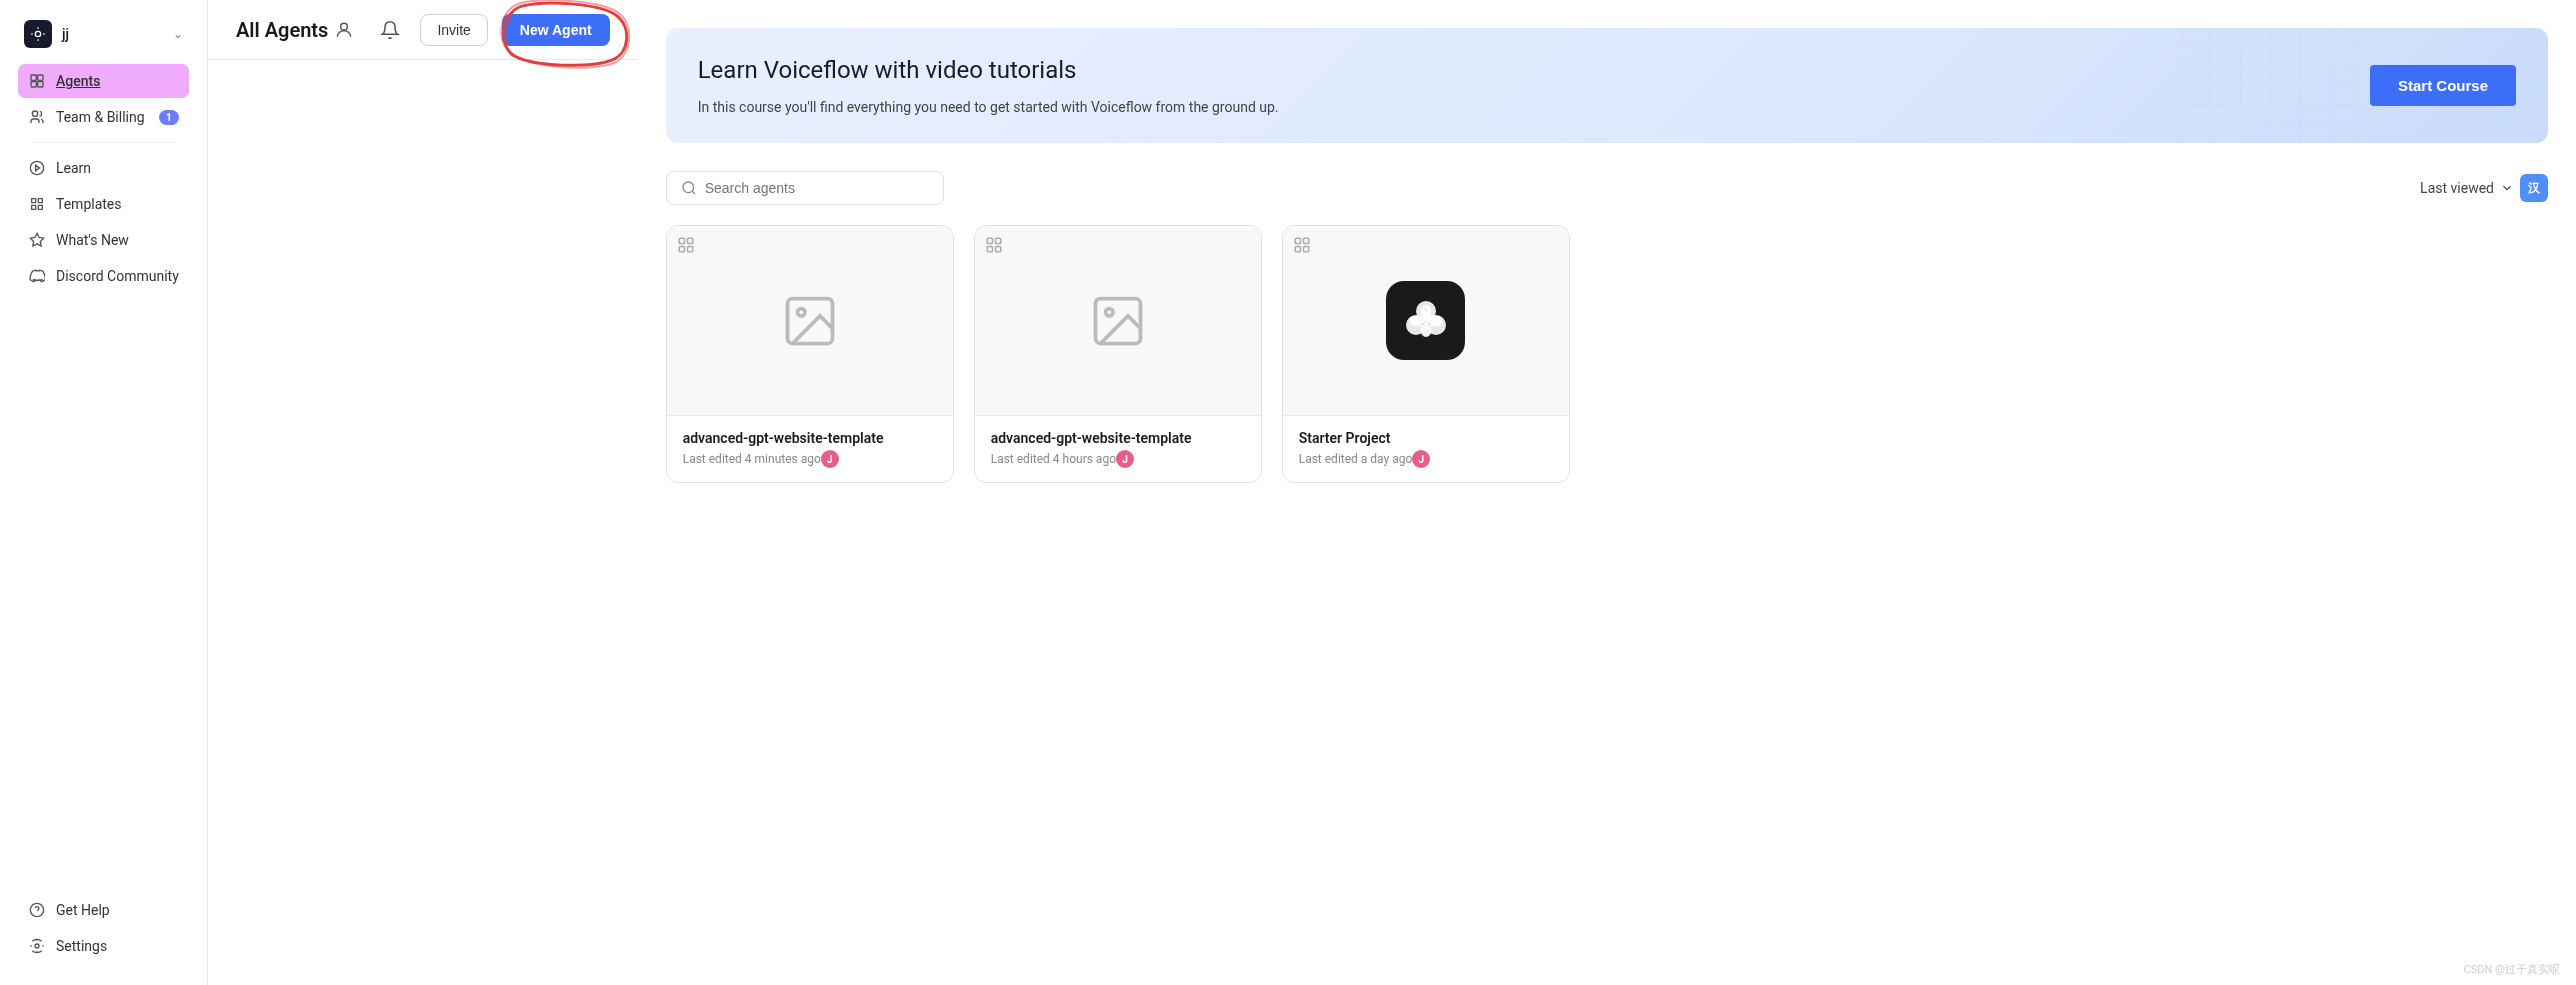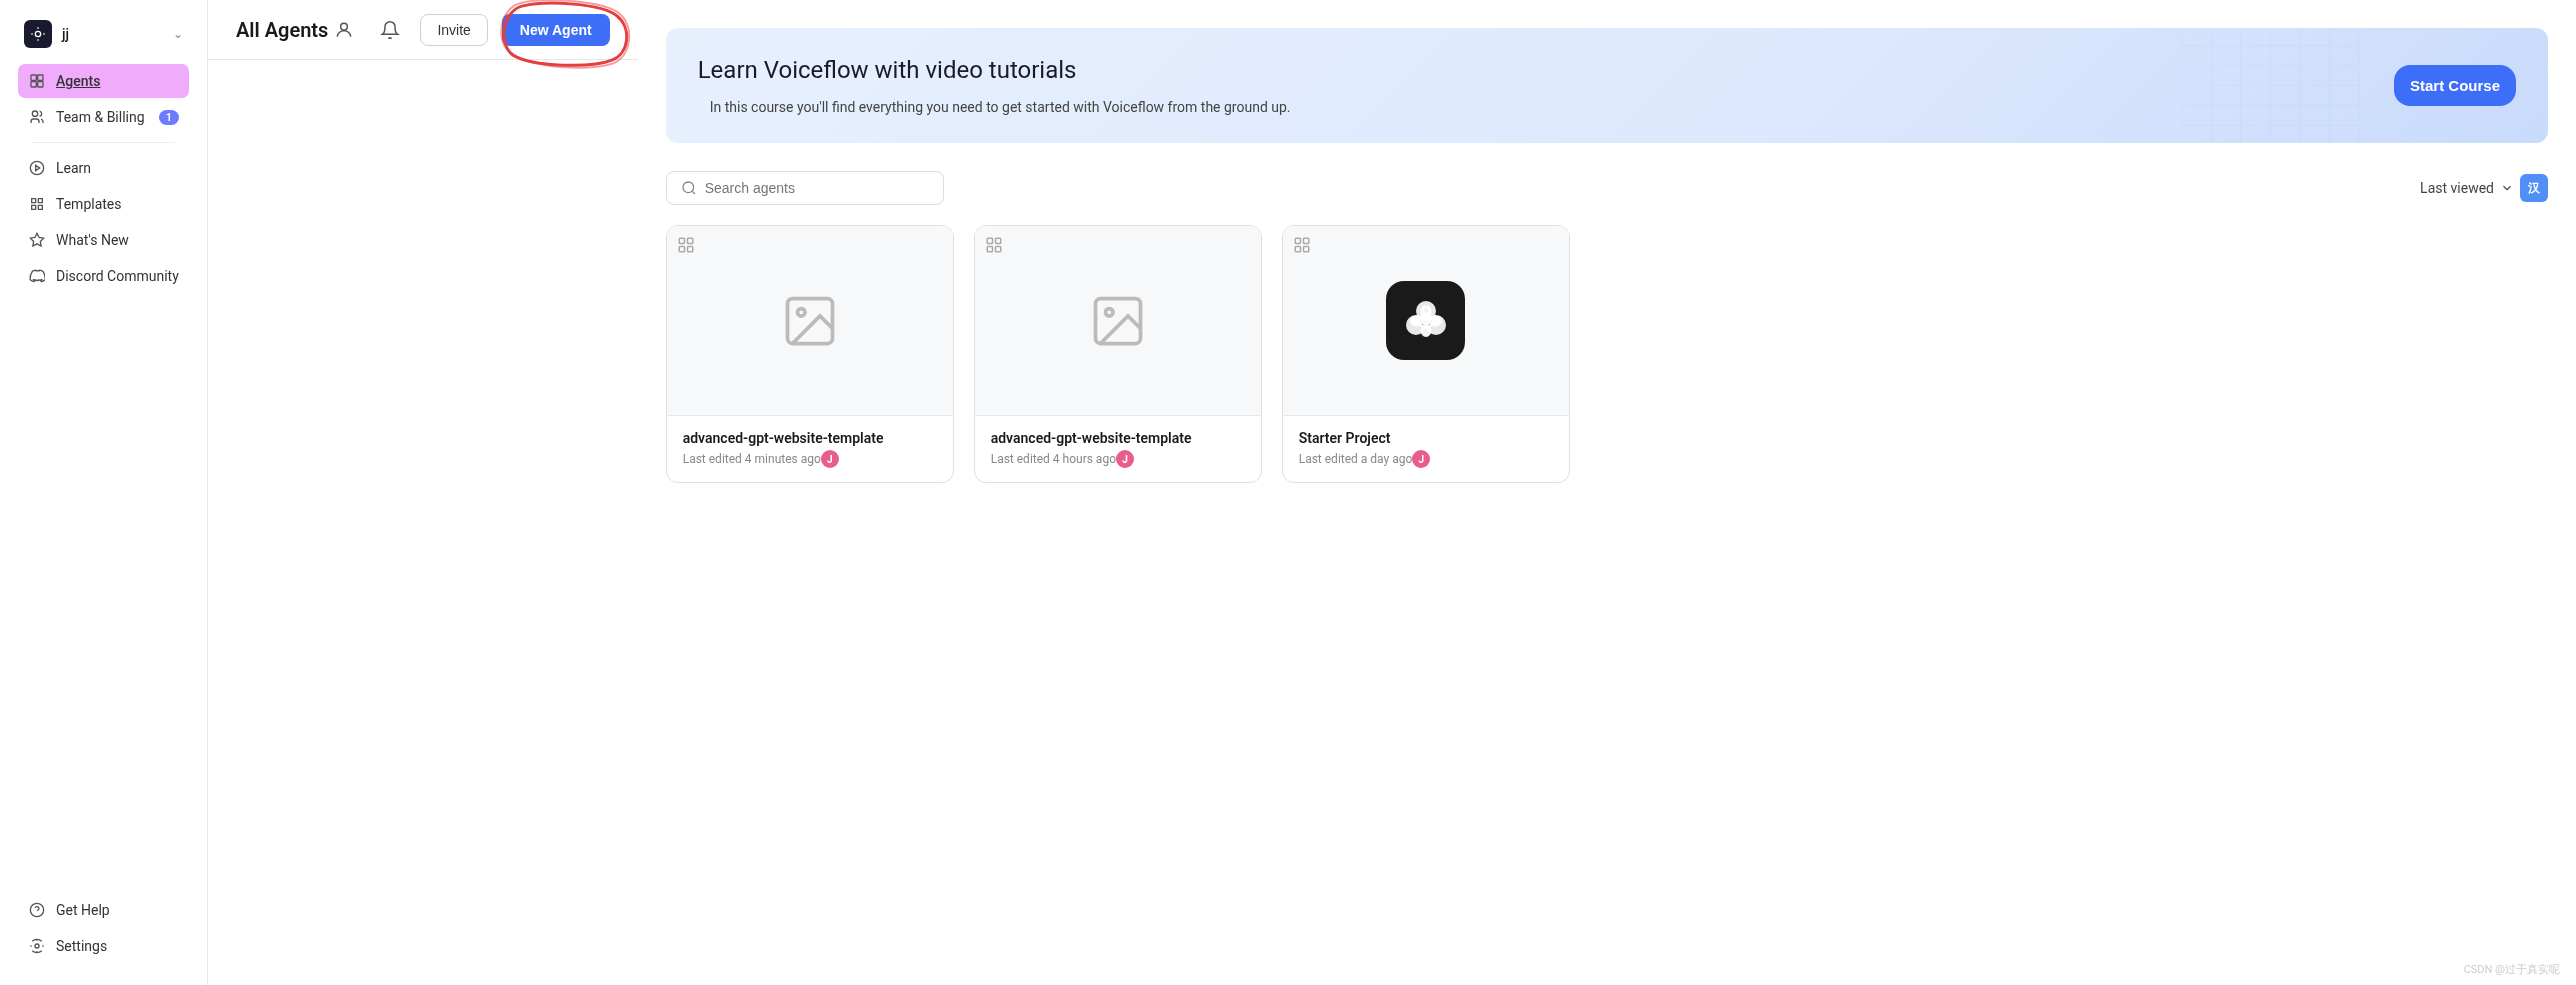--- a/index.html
+++ b/index.html
@@ -183,27 +183,26 @@
     .banner-text { flex: 1; }
     .banner-title {
       font-size: 24px;
       font-weight: 400;
       color: #1a1a2e;
       margin-bottom: 15px;
     }
     .banner-subtitle {
       font-size: 14px;
       color: #444;
-      margin-left: 12px;
     }
     .banner-start-btn {
       background: #3d6ef7;
       border: none;
-      border-radius: 16px;
-      padding: 12px 16px;
+      border-radius: 4px;
+      padding: 12px 28px;
       font-size: 15px;
       font-weight: 600;
       color: #fff;
       cursor: pointer;
       flex-shrink: 0;
     }
     .banner-decoration {
       position: absolute;
       right: 179px;
       top: 0;

